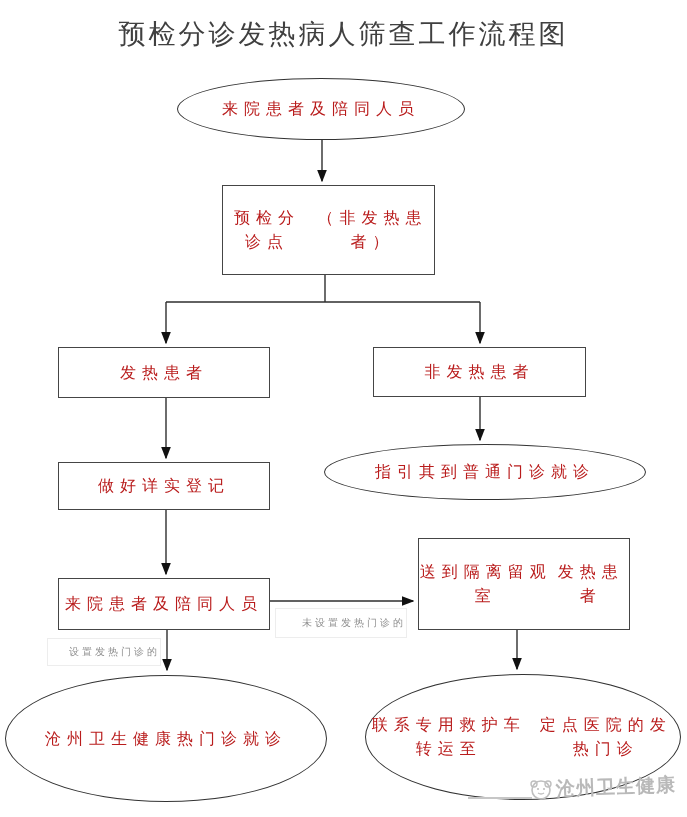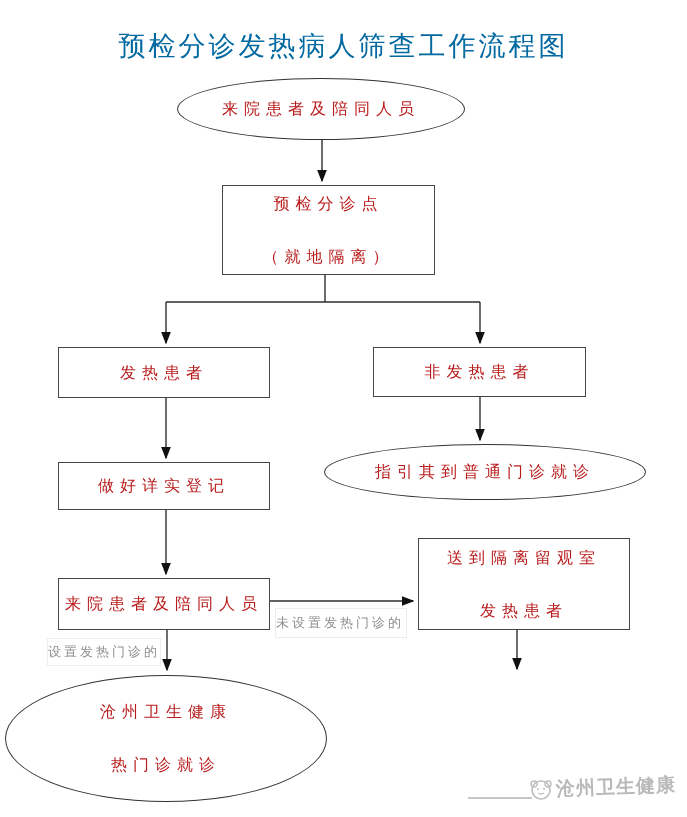--- a/index.html
+++ b/index.html
@@ -8,30 +8,30 @@
     font-family:"Liberation Serif","DejaVu Serif",serif;color:#222222;
   }
   #connectors{position:absolute;left:0;top:0;width:687px;height:817px;z-index:1;}
   .node{
     position:absolute;z-index:2;background:#ffffff;
     display:flex;align-items:center;justify-content:center;text-align:center;
     font-size:16px;letter-spacing:6px;color:#b91c1c;line-height:24px;
   }
   .rect{border:1.5px solid #454545;}
   .ellipse{border:1.2px solid #333333;border-radius:50%;}
-  .two-line{flex-direction:column;row-gap:29px;font-family:Liberation Serif, serif;}
+  .two-line{flex-direction:row;row-gap:29px;font-family:Liberation Serif, serif;}
   .edge-label{
     position:absolute;z-index:3;background:#ffffff;border:1px solid #ededed;
-    display:flex;align-items:center;justify-content:flex-start;
-    font-size:13px;letter-spacing:3px;color:#8f8f8f;
+    display:flex;align-items:center;justify-content:flex-end;
+    font-size:10px;letter-spacing:3px;color:#8f8f8f;
     font-family:"Liberation Serif","DejaVu Serif",serif;
   }
   #title{
-    position:absolute;left:0;top:28px;width:687px;z-index:2;
-    text-align:center;font-size:27px;letter-spacing:3px;color:#0369a1;
+    position:absolute;left:0;top:16px;width:687px;z-index:2;
+    text-align:center;font-size:27px;letter-spacing:3px;color:#404040;
   }
   #watermark{position:absolute;left:468px;top:768px;width:215px;height:46px;z-index:4;}
   #watermark .wm-line{position:absolute;left:0;top:29px;width:64px;height:2px;background:#c6c6c6;}
   #watermark .wm-logo{position:absolute;left:60px;top:8px;}
   #watermark .wm-text{
     position:absolute;left:88px;top:6px;font-size:19px;font-weight:bold;
     color:#b9b9b9;letter-spacing:1px;white-space:nowrap;transform:rotate(-2deg);
   }
 </style>
 </head>
@@ -61,21 +61,21 @@
       <line x1="517" y1="629" x2="517" y2="669" marker-end="url(#arrow)"></line>
     </g>
   </svg>
 
   <div class="node ellipse" style="left:177px;top:78px;width:286px;height:60px;">
     <span>来院患者及陪同人员</span>
   </div>
 
   <div class="node rect two-line" style="left:222px;top:185px;width:211px;height:88px;">
     <span>预检分诊点</span>
-    <span>（就地隔离）</span>
+    <span>（非发热患者）</span>
   </div>
 
   <div class="node rect" style="left:58px;top:347px;width:210px;height:49px;">
     <span>发热患者</span>
   </div>
 
   <div class="node rect" style="left:373px;top:347px;width:211px;height:48px;">
     <span>非发热患者</span>
   </div>
 
@@ -94,20 +94,24 @@
   <div class="node rect two-line" style="left:418px;top:538px;width:210px;height:90px;">
     <span>送到隔离留观室</span>
     <span>发热患者</span>
   </div>
 
   <div class="node ellipse two-line" style="left:5px;top:675px;width:320px;height:125px;">
     <span>沧州卫生健康</span>
     <span>热门诊就诊</span>
   </div>
 
+  <div class="node ellipse two-line" style="left:365px;top:674px;width:314px;height:124px;">
+    <span>联系专用救护车转运至</span>
+    <span>定点医院的发热门诊</span>
+  </div>
 
   <div class="edge-label" style="left:275px;top:608px;width:130px;height:28px;">
     <span>未设置发热门诊的</span>
   </div>
 
   <div class="edge-label" style="left:47px;top:638px;width:112px;height:26px;">
     <span>设置发热门诊的</span>
   </div>
 
   <div id="watermark">

